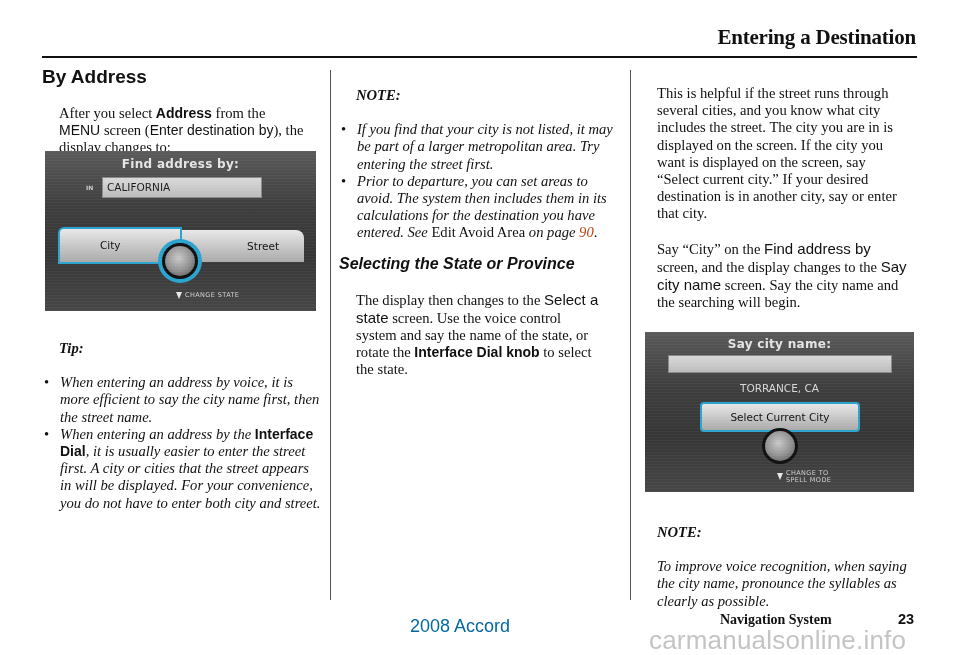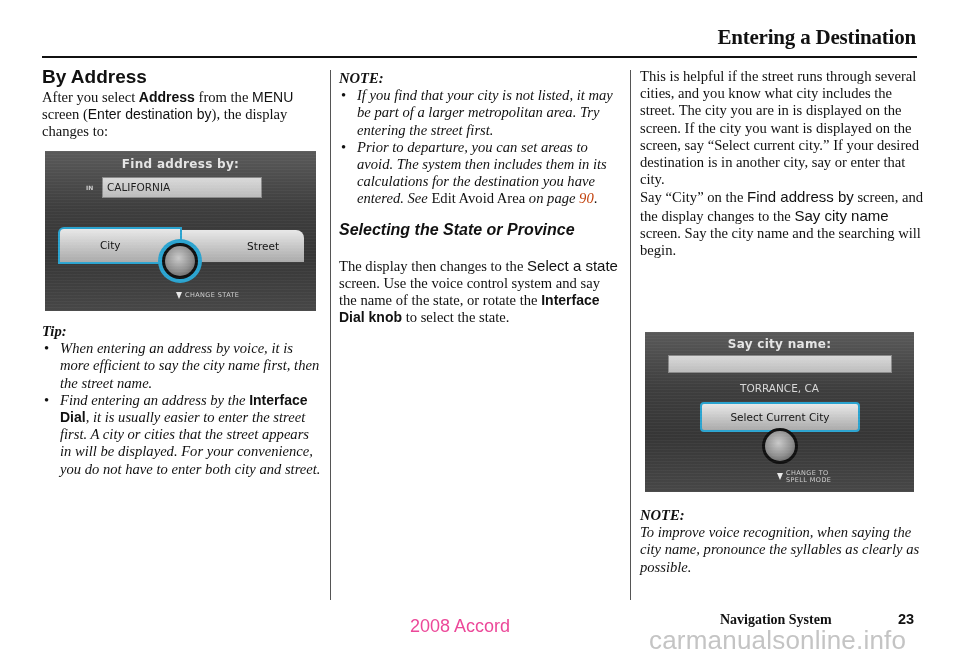--- a/index.html
+++ b/index.html
@@ -9,21 +9,21 @@
   .col-divider { position:absolute; width:1px; background:#555; top:70px; height:530px; }
   .col { position:absolute; top:66px; font-size:14.6px; line-height:17.2px; }
   .col1 { left:42px; width:280px; }
   .col2 { left:339px; width:282px; }
   .col3 { left:640px; width:285px; }
   .h-sans { font-family:"Liberation Sans", sans-serif; font-weight:bold; font-size:19px; line-height:22px; margin:0 0 1px 0; }
   .h-sans-it { font-family:"Liberation Sans", sans-serif; font-weight:bold; font-style:italic; font-size:16px; line-height:20px; margin:0 0 2px 0; }
   .h-serif { font-family:"Liberation Serif", serif; font-weight:bold; font-size:15.5px; line-height:18px; margin:0; }
   .sans { font-family:"Liberation Sans", sans-serif; font-size:14px; }
   .sans-b { font-family:"Liberation Sans", sans-serif; font-weight:bold; font-size:14px; }
-  p { margin:0; }
+  p { margin:17px; }
   .it { font-style:italic; }
   .lbl { font-weight:bold; font-style:italic; }
   ul.bul { list-style:none; margin:0; padding:0; }
   ul.bul li { position:relative; padding-left:18px; font-style:italic; }
   ul.bul li::before { content:"\2022"; position:absolute; left:2px; font-style:normal; }
   .link { color:#c2410c; }
   .upright { font-style:normal; }
 
   
   .screen { position:absolute; background:linear-gradient(180deg,#5a5a5a 0%, #3e3e3e 35%, #363636 65%, #474747 100%); overflow:hidden; }
@@ -32,21 +32,21 @@
   .scr-field { position:absolute; background:linear-gradient(180deg,#d9d9d9,#bcbcbc); border:1px solid #8a8a8a; font-family:"DejaVu Sans", sans-serif; font-size:10.5px; color:#1c1c1c; padding-left:4px; box-sizing:border-box; line-height:19px; }
   .scr-in { position:absolute; color:#cfcfcf; font-family:"DejaVu Sans", sans-serif; font-size:6px; font-weight:bold; }
   .scr-btn { position:absolute; background:linear-gradient(180deg,#e8e8e8 0%, #c8c8c8 50%, #aaaaaa 100%); color:#111; font-family:"DejaVu Sans", sans-serif; font-size:10.5px; text-align:center; box-sizing:border-box; }
   .scr-btn.sel { border:2px solid #2aa3cf; }
   .knob-ring { position:absolute; border-radius:50%; background:#2aa3cf; }
   .knob { position:absolute; border-radius:50%; background:radial-gradient(circle at 45% 40%, #c9c9c9 0%, #8e8e8e 55%, #4a4a4a 100%); border:3px solid #101010; box-sizing:border-box; }
   .scr-hint { position:absolute; color:#d0d0d0; font-family:"DejaVu Sans", sans-serif; font-size:6.5px; line-height:7px; letter-spacing:0.4px; }
   .tri { display:inline-block; width:0; height:0; border-left:3.5px solid transparent; border-right:3.5px solid transparent; border-top:7px solid #e8e8e8; vertical-align:middle; margin-right:3px; }
   .scr-city { position:absolute; left:0; right:0; text-align:center; color:#d8d8d8; font-family:"DejaVu Sans", sans-serif; font-size:10.5px; }
 
-  .footer-model { position:absolute; left:410px; top:616px; font-family:"Liberation Sans", sans-serif; font-size:18px; color:#ec4899; }
+  .footer-model { position:absolute; left:410px; top:616px; font-family:"Liberation Sans", sans-serif; font-size:18px; color:#0369a1; }
   .footer-nav { position:absolute; left:720px; top:612px; font-family:"Liberation Serif", serif; font-weight:bold; font-size:14px; }
   .footer-page { position:absolute; left:898px; top:611px; font-family:"Liberation Sans", sans-serif; font-weight:bold; font-size:14.5px; }
   .watermark { position:absolute; left:649px; top:625px; font-family:"Liberation Sans", sans-serif; font-size:26px; color:#c4c4c4; letter-spacing:0.2px; }
 </style>
 </head>
 <body>
 
 <div class="header-title">Entering a Destination</div>
 <div class="header-rule"></div>
 
@@ -68,21 +68,21 @@
   <div class="scr-btn" style="left:137px; top:79px; width:122px; height:32px; line-height:32px; border-radius:0 8px 0 0; text-align:right; padding-right:25px;">Street</div>
   <div class="knob-ring" style="left:113px; top:88px; width:44px; height:44px;"></div>
   <div class="knob" style="left:117px; top:92px; width:36px; height:36px;"></div>
   <div class="scr-hint" style="left:131px; top:141px;"><span class="tri"></span><span>CHANGE STATE</span></div>
 </div>
 
 <div class="col col1" style="top:323px;">
   <p class="lbl">Tip:</p>
   <ul class="bul">
     <li><span>When entering an address by voice, it is more efficient to say the city name first, then the street name.</span></li>
-    <li><span>Find entering an address by the </span><span class="sans-b upright">Interface Dial</span><span>, it is usually easier to enter the street first. A city or cities that the street appears in will be displayed. For your convenience, you do not have to enter both city and street.</span></li>
+    <li><span>When entering an address by the </span><span class="sans-b upright">Interface Dial</span><span>, it is usually easier to enter the street first. A city or cities that the street appears in will be displayed. For your convenience, you do not have to enter both city and street.</span></li>
   </ul>
 </div>
 
 <div class="col col2" style="top:70px;">
   <p class="lbl">NOTE:</p>
   <ul class="bul">
     <li><span>If you find that your city is not listed, it may be part of a larger metropolitan area. Try entering the street first.</span></li>
     <li><span>Prior to departure, you can set areas to avoid. The system then includes them in its calculations for the destination you have entered. See </span><span class="upright">Edit Avoid Area</span><span> on page </span><span class="link">90</span><span class="upright">.</span></li>
   </ul>
   <h3 class="h-sans-it" style="margin-top:12px;">Selecting the State or Province</h3>

